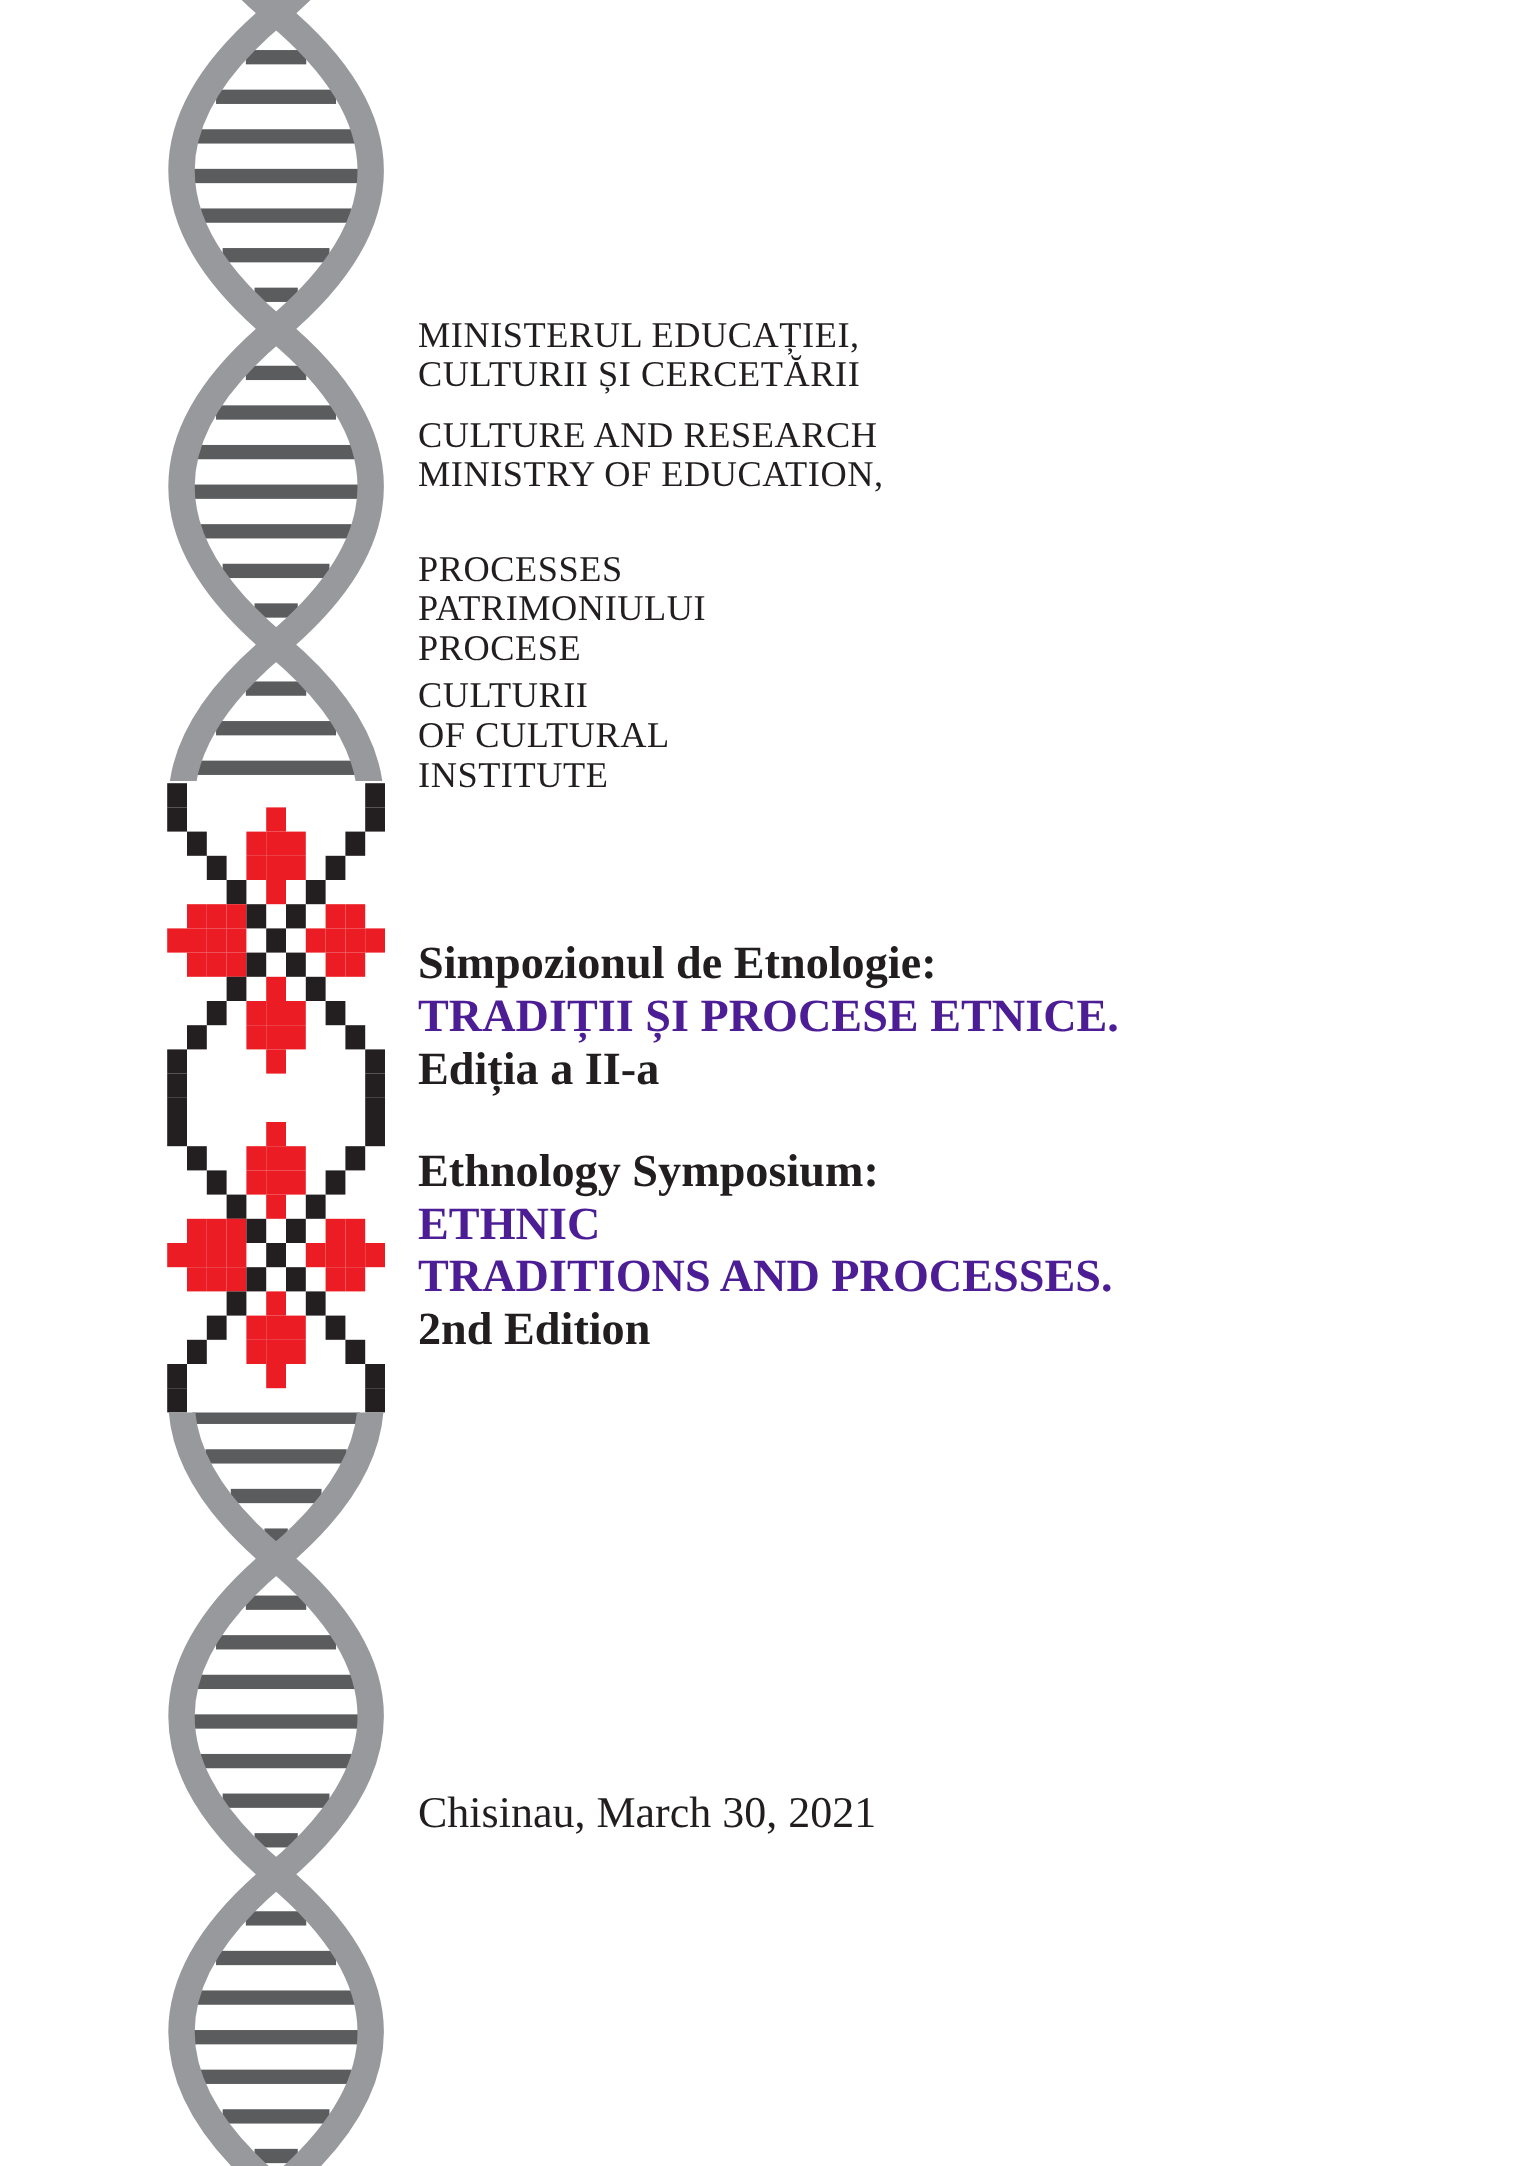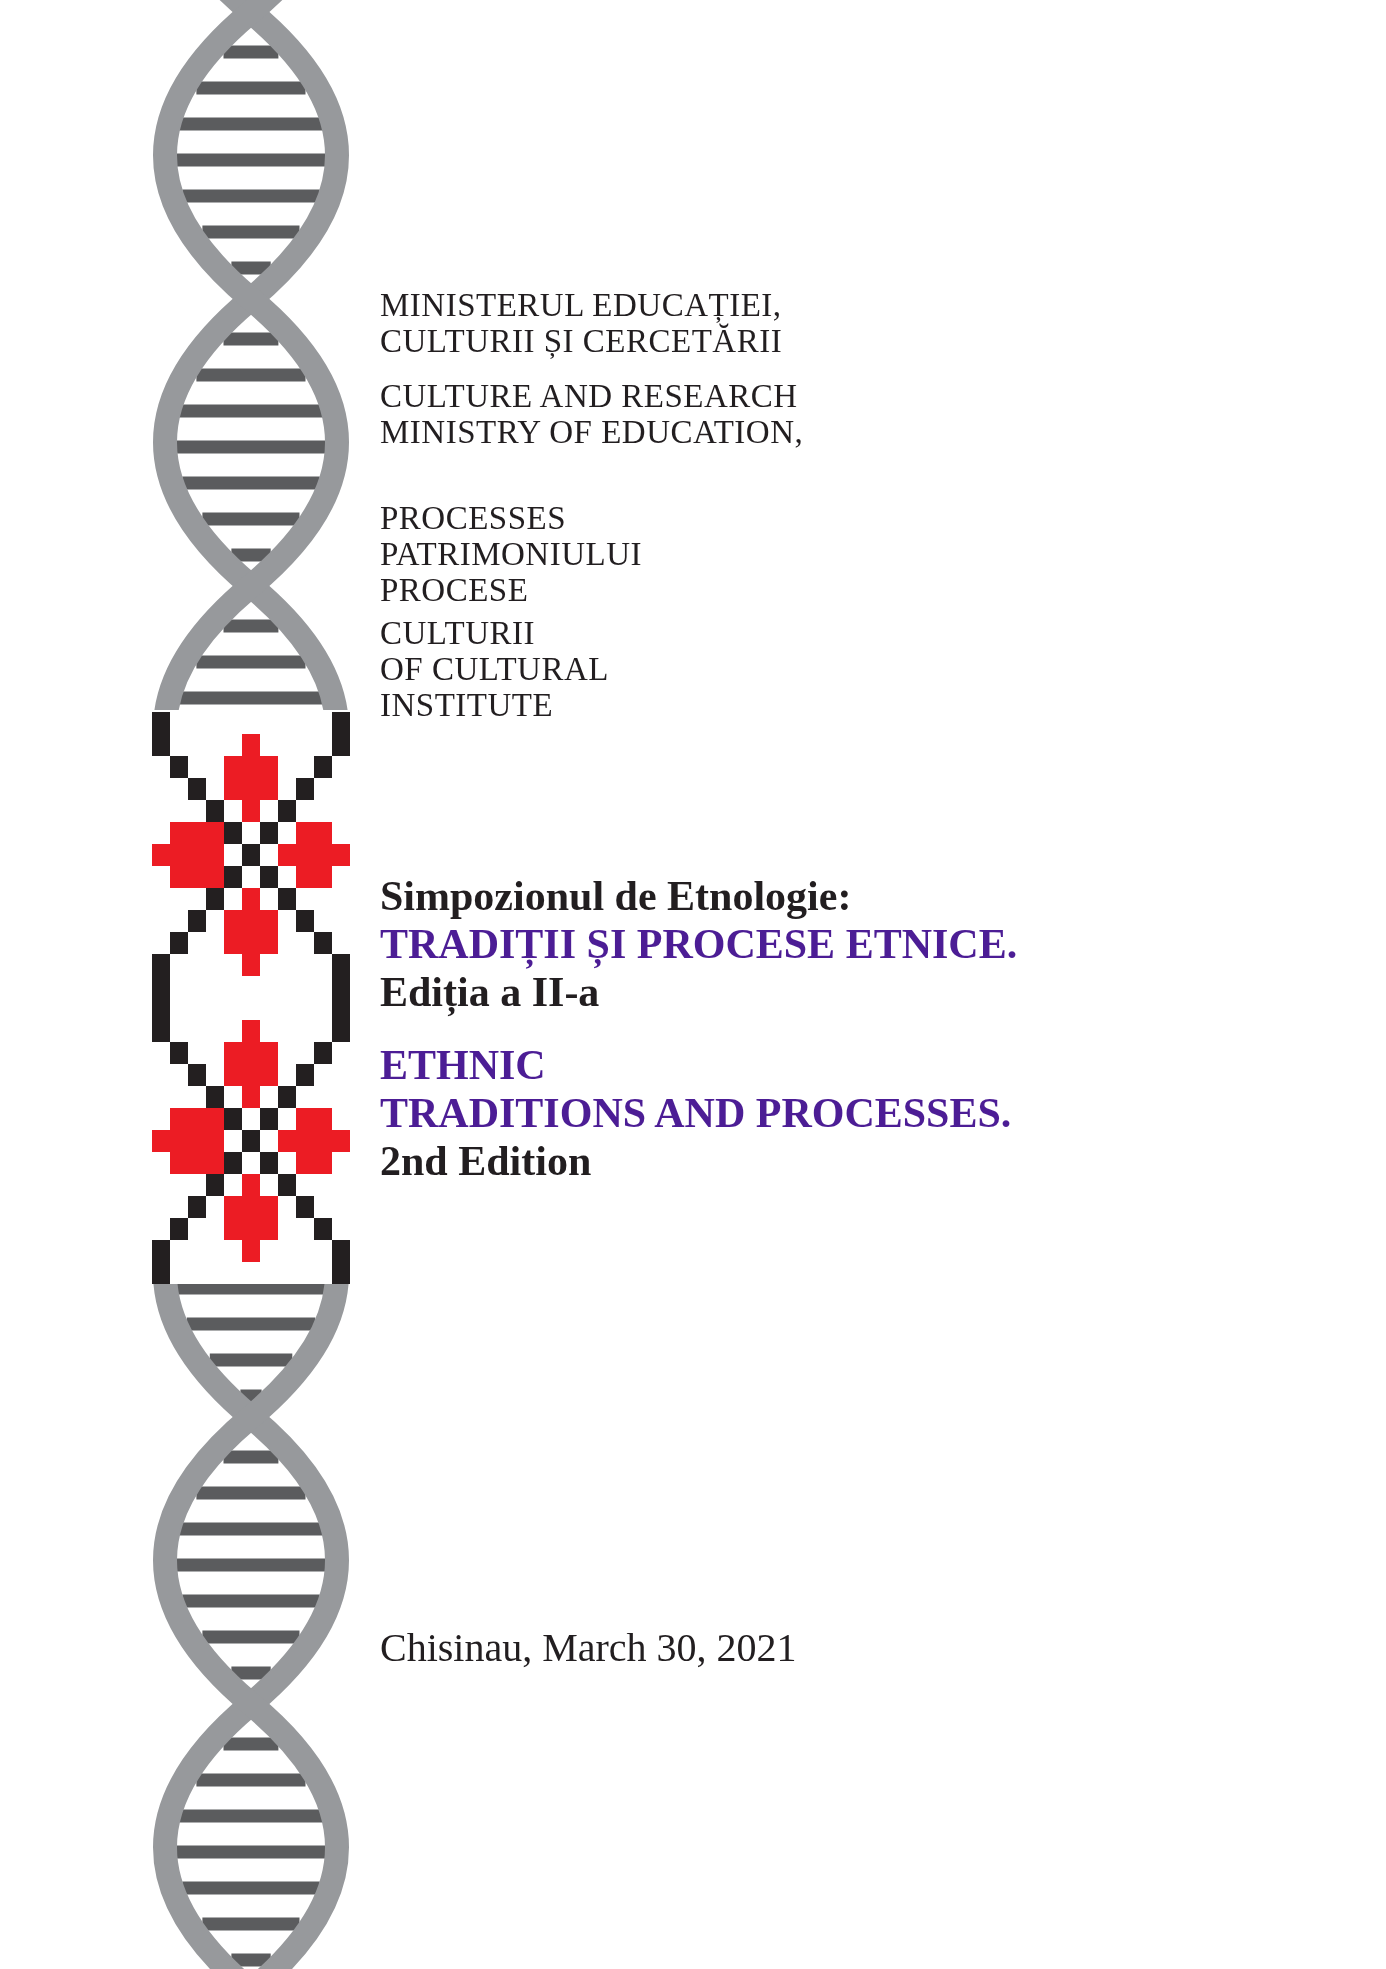--- a/index.html
+++ b/index.html
@@ -241,27 +241,28 @@
   <div>PATRIMONIULUI</div>
   <div>PROCESE</div>
 </div>
 
 <div class="textcol caps-block" style="top:615px">
   <div>CULTURII</div>
   <div>OF CULTURAL</div>
   <div>INSTITUTE</div>
   </div>
 
-<div class="textcol title-block" style="top:872px">
+<div class="textcol title-block" style="top:852px">
   <div>Simpozionul de Etnologie:</div>
   <div class="red">TRADIȚII ȘI PROCESE ETNICE.</div>
   <div>Ediția a II-a</div>
 </div>
 
 <div class="textcol title-block" style="top:1041px">
+  <div>Ethnology Symposium:</div>
   <div class="red">ETHNIC</div>
   <div class="red">TRADITIONS AND PROCESSES.</div>
   <div>2nd Edition</div>
 </div>
 
 <div class="textcol dates-block" style="top:1627px">
   <div>Chisinau, March 30, 2021</div>
 </div>
 
 </body></html>

